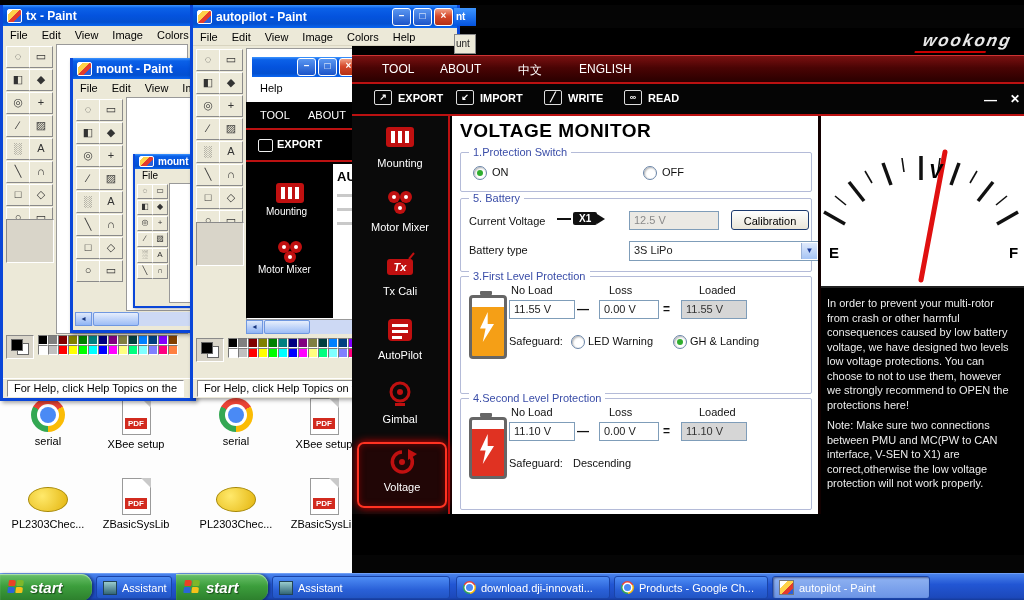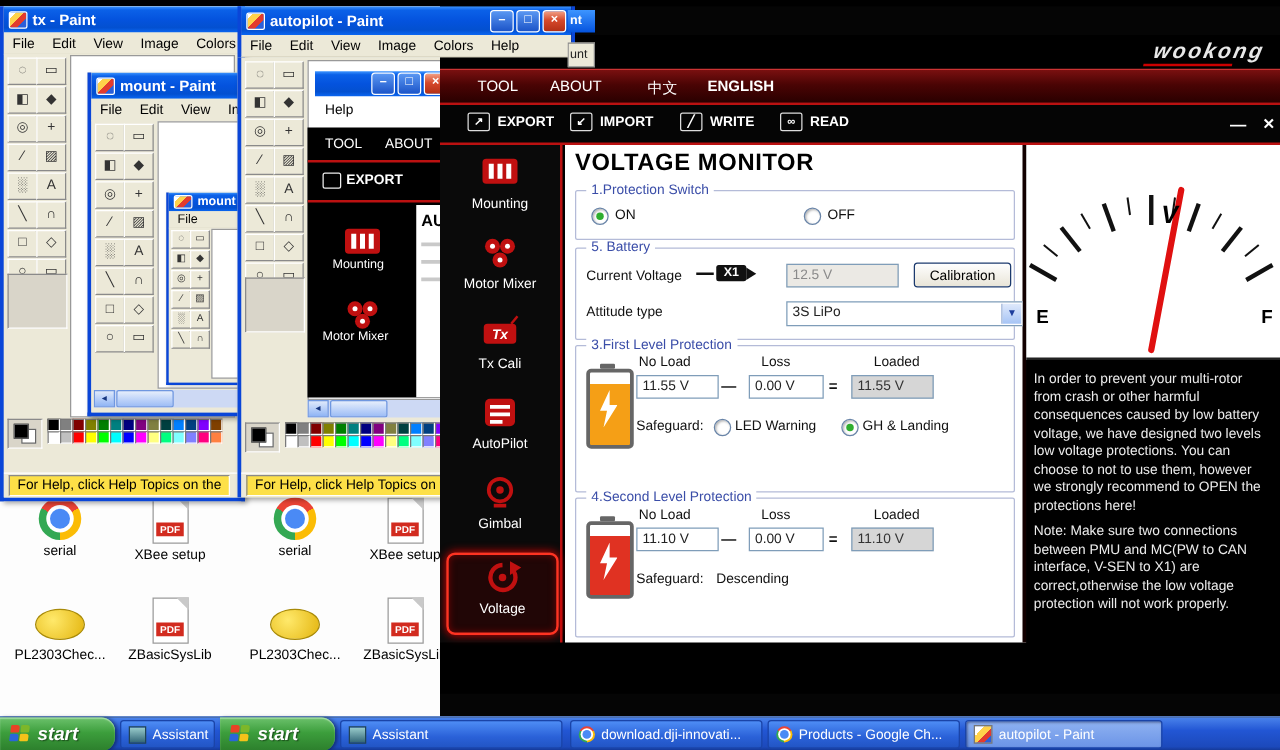--- a/index.html
+++ b/index.html
@@ -25,21 +25,21 @@
   .tool-grid.mini .tool-btn{width:14px;height:13px;font-size:8px;line-height:11px;}
   .tool-opts{position:absolute;width:46px;height:42px;background:#d9d5c9;border:1px solid;border-color:#8a8a8a #fff #fff #8a8a8a;}
   .paint-canvas{position:absolute;background:#fff;border:1px solid #999;}
   .palette{position:absolute;display:flex;align-items:flex-start;gap:4px;}
   .pal-ind{width:26px;height:22px;background:#d9d5c9;border:1px solid;border-color:#8a8a8a #fff #fff #8a8a8a;position:relative;}
   .pal-back{position:absolute;right:4px;bottom:3px;width:10px;height:10px;background:#fff;border:1px solid #666;}
   .pal-front{position:absolute;left:4px;top:3px;width:10px;height:10px;background:#000;border:1px solid #666;}
   .pal-row{display:flex;}
   .swatch{width:8px;height:8px;border:1px solid;border-color:#7a7a7a #fff #fff #7a7a7a;}
   .status-bar{position:absolute;left:0;right:0;bottom:0;height:19px;background:#ece9d8;border-top:1px solid #fff;display:flex;align-items:center;overflow:hidden;}
-  .status-text{margin-left:4px;font-size:11px;color:#000;white-space:nowrap;border:1px solid;border-color:#8a8a8a #fff #fff #8a8a8a;padding:0 6px;height:15px;line-height:15px;background:#fde047;}
+  .status-text{margin-left:4px;font-size:11px;color:#000;white-space:nowrap;border:1px solid;border-color:#8a8a8a #fff #fff #8a8a8a;padding:0 6px;height:15px;line-height:15px;background:#ffffff;}
   .hscroll{position:absolute;height:14px;background:#cdd9f4;display:flex;align-items:stretch;overflow:hidden;}
   .hs-btn{width:15px;background:linear-gradient(#dfe9fb,#8fb4f5);border:1px solid #6f97e0;font-size:8px;color:#16357e;text-align:center;line-height:12px;}
   .hs-btn.l::before{content:"◂";} .hs-btn.r::before{content:"▸";}
   .hs-thumb{width:44px;margin:0 1px;background:linear-gradient(#e6eefc,#9dbdf6);border:1px solid #6f97e0;border-radius:2px;}
   .hs-sp{flex:1;}
 
   
   .nested{box-shadow:1px 1px 3px rgba(0,0,0,.3);}
 
   
@@ -456,21 +456,21 @@
   </div>
 
   <div id="assistant">
     <div class="as-logo">
       <span class="wk-logo">wookong</span>
     </div>
     <div class="as-menu">
       <span class="as-menu-item" style="left:30px">TOOL</span>
       <span class="as-menu-item" style="left:88px">ABOUT</span>
       <span class="as-menu-item" style="left:166px">中文</span>
-      <span class="as-menu-item" style="left:214px;font-weight:bold">ENGLISH</span>
+      <span class="as-menu-item" style="left:227px;font-weight:normal">ENGLISH</span>
     </div>
     <div class="as-toolbar">
       <span class="tb-btn" style="left:22px">
           <span class="tb-ico ico-export"></span>
           <span>EXPORT</span>
         </span>
       <span class="tb-btn" style="left:104px">
           <span class="tb-ico ico-import"></span>
           <span>IMPORT</span>
         </span>
@@ -557,21 +557,21 @@
         <div class="grp" style="left:8px;top:82px;width:350px;height:72px">
           <span class="grp-t">5. Battery</span>
           <span class="flbl" style="left:8px;top:16px">Current Voltage</span>
           <span class="x1wrap" style="left:96px;top:13px">
             <span class="x1line"></span>
               <span class="x1tag">X1</span>
               <span class="x1arrow"></span>
           </span>
           <span class="tin dis" style="left:168px;top:12px;width:84px">12.5 V</span>
           <button class="xp-push" style="left:270px;top:11px;width:78px;height:20px">Calibration</button>
-          <span class="flbl" style="left:8px;top:45px">Attitude type</span>
+          <span class="flbl" style="left:8px;top:45px">Battery type</span>
           <span class="sel-box" style="left:168px;top:42px;width:184px">
             <span>3S LiPo</span>
             <span class="sel-arrow">▼</span>
           </span>
         </div>
 
         <div class="grp" style="left:8px;top:160px;width:350px;height:116px">
           <span class="grp-t">3.First Level Protection</span>
           <span class="batt orange" style="left:8px;top:18px;height:58px"></span>
           <span class="flbl" style="left:50px;top:7px">No Load</span>

